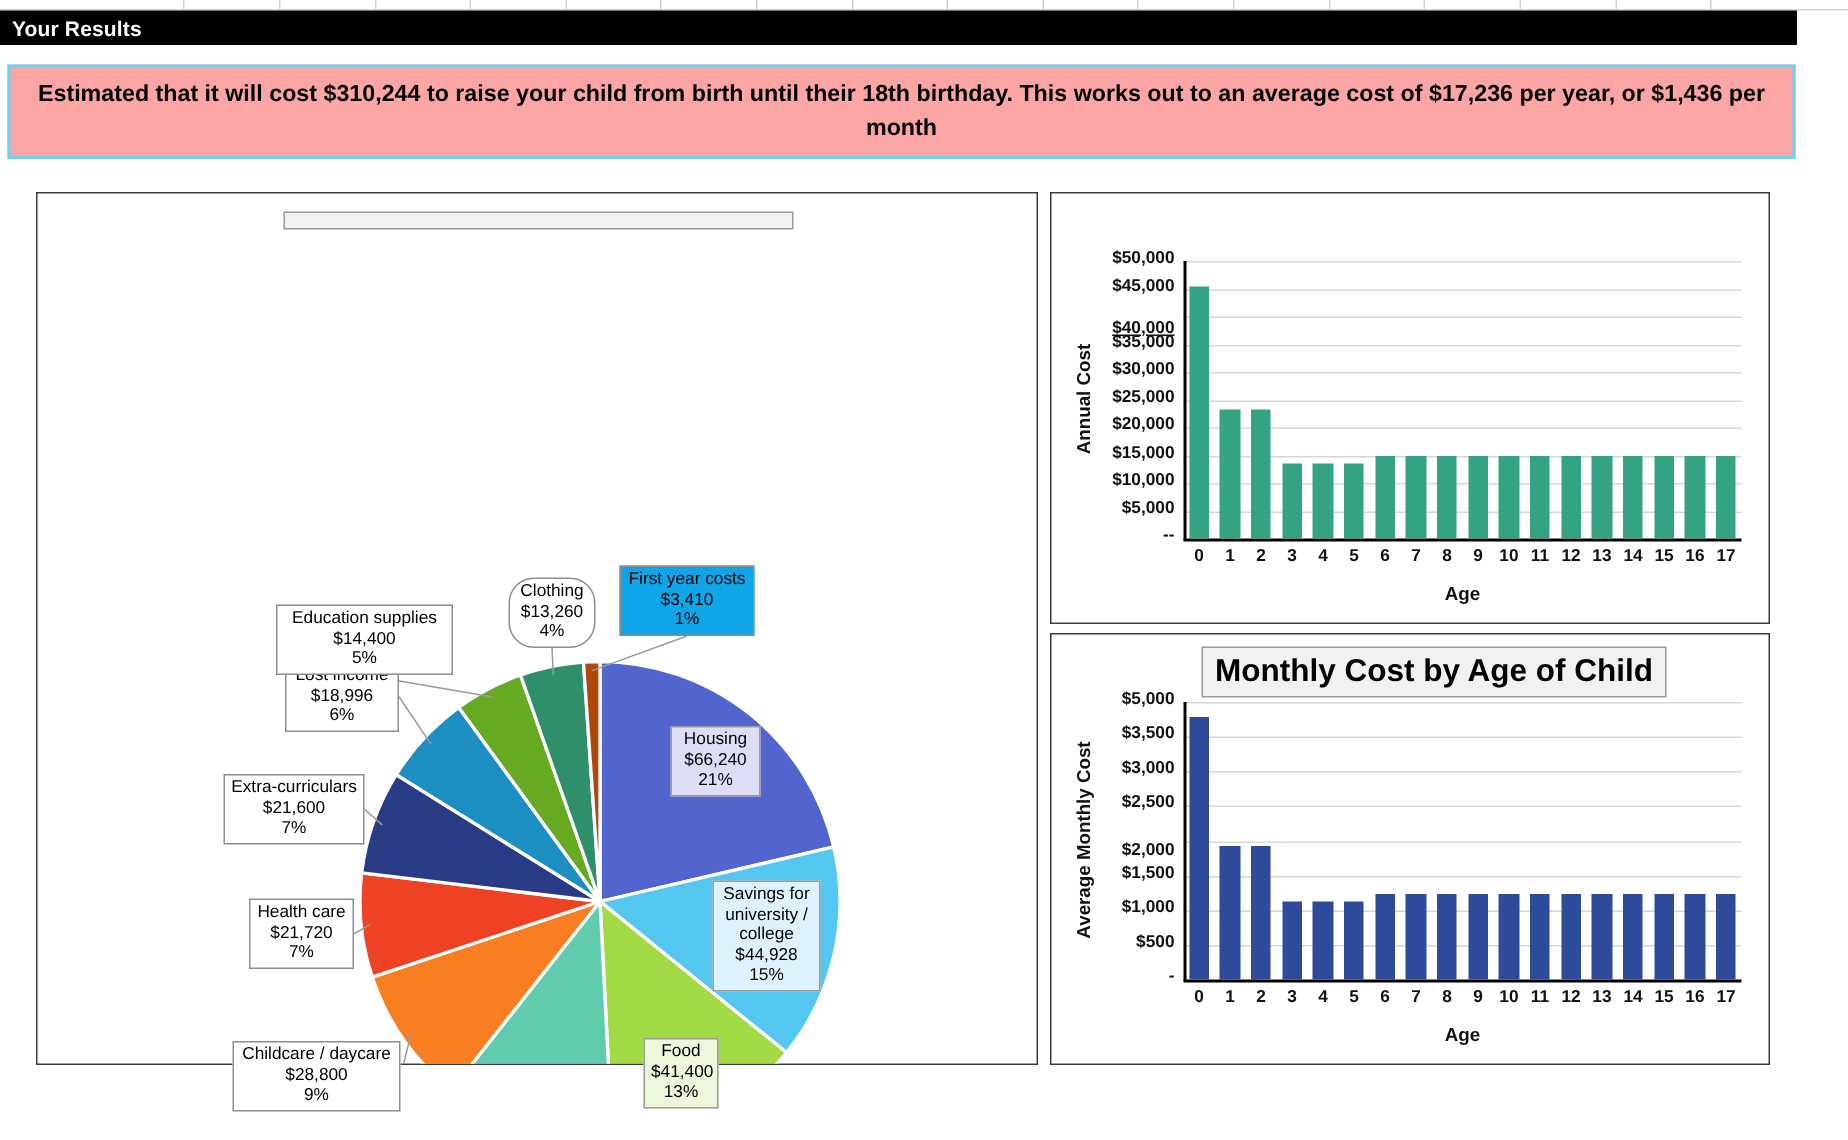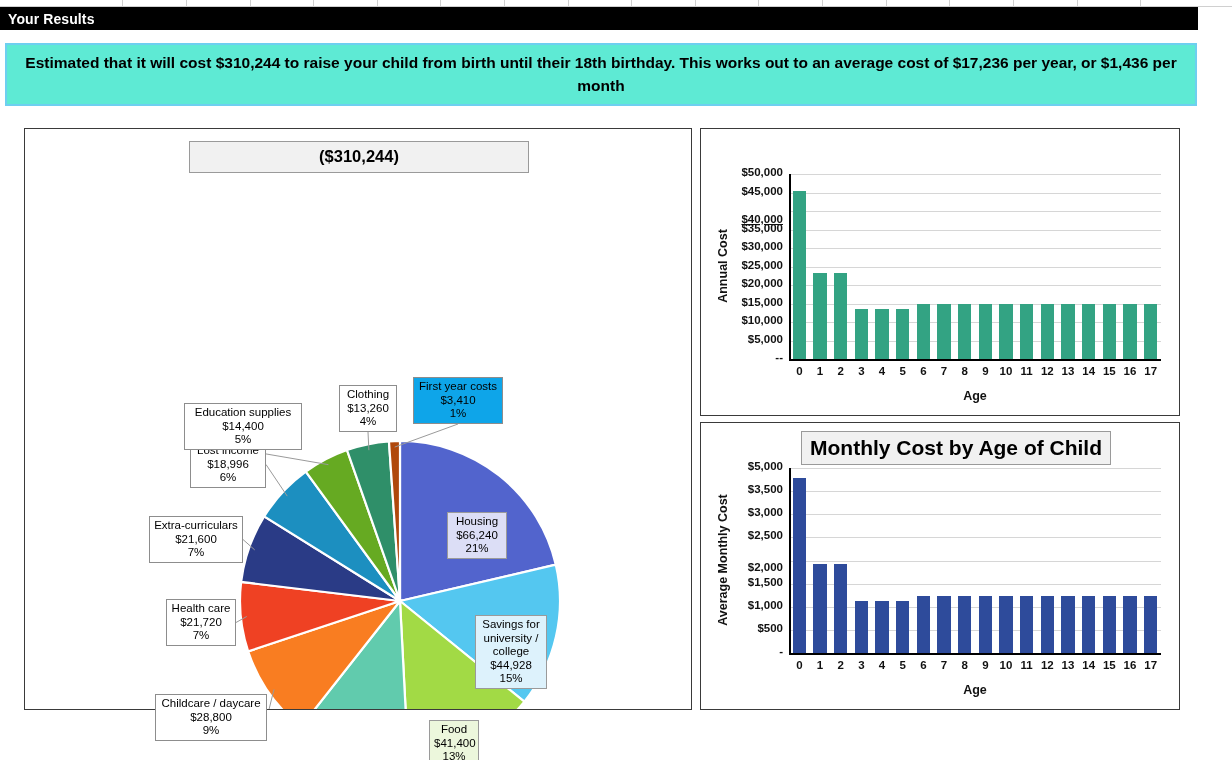--- a/index.html
+++ b/index.html
@@ -30,21 +30,21 @@
   }
   .header-title {
     color: #ffffff; font-size: 14px; font-weight: bold;
     padding-left: 8px; letter-spacing: .1px;
     font-family: "Liberation Sans", sans-serif;
   }
 
   
   .banner {
     position: absolute; left: 5px; top: 43px; width: 1192px; height: 63px;
-    background: #5eead4; border: 2px solid #6ecff0;
+    background: #fca5a5; border: 2px solid #6ecff0;
     display: flex; align-items: center; justify-content: center;
     text-align: center;
   }
   .banner-text {
     font-size: 15.5px; font-weight: bold; color: #000;
     line-height: 1.45; padding: 0 14px;
     font-family: "Liberation Sans", sans-serif;
   }
 
   
@@ -78,21 +78,21 @@
   .pie-wrap { position: absolute; left: 0; top: 0; width: 666px; height: 580px; }
   .pie-label {
     position: absolute;
     border: 1px solid #8d8d8d;
     background: #ffffff;
     font-size: 11.5px; color: #000; text-align: center;
     line-height: 1.18; padding: 2px 4px;
     white-space: nowrap;
     font-family: "Liberation Sans", sans-serif;
   }
-  .pie-label.inner { border-color: #9a9a9a; margin-top: 28px; }
+  .pie-label.inner { border-color: #9a9a9a; }
 
   
   .bar-chart { position: absolute; }
   .axis-title-y {
     position: absolute;
     font-size: 12.5px; font-weight: bold; color: #111;
     transform-origin: center center;
     transform: rotate(-90deg);
     white-space: nowrap;
     font-family: "Liberation Sans", sans-serif;
@@ -142,21 +142,20 @@
   <div class="header-bar">
     <span class="header-title">Your Results</span>
   </div>
 
   <div class="banner">
     <div class="banner-text">Estimated that it will cost $310,244 to raise your child from birth until their 18th birthday. This works out to an average cost of $17,236 per year, or $1,436 per month</div>
   </div>
 
   <div class="panel" id="panel-pie">
     <div class="chart-title" id="pie-title">
-      <div>($310,244)</div>
     </div>
     <div class="pie-wrap">
       <svg id="pie-svg" width="666" height="580">
           <path d="M 375 472 L 375 312 A 160 160 0 0 1 530.812940003502 435.6361755660234 Z" fill="#5264cd" stroke="#ffffff" stroke-width="2.2"></path>
           <path d="M 375 472 L 530.812940003502 435.6361755660234 A 160 160 0 0 1 499.348995534247 572.6842952481857 Z" fill="#54c7f0" stroke="#ffffff" stroke-width="2.2"></path>
           <path d="M 375 472 L 499.348995534247 572.6842952481857 A 160 160 0 0 1 383.2722505699602 631.7860127498893 Z" fill="#a2da45" stroke="#ffffff" stroke-width="2.2"></path>
           <path d="M 375 472 L 383.2722505699602 631.7860127498893 A 160 160 0 0 1 276.0147725595265 597.7057069052862 Z" fill="#61cbad" stroke="#ffffff" stroke-width="2.2"></path>
           <path d="M 375 472 L 276.0147725595265 597.7057069052862 A 160 160 0 0 1 223.14722585601797 522.4057038912938 Z" fill="#f97d21" stroke="#ffffff" stroke-width="2.2"></path>
           <path d="M 375 472 L 223.14722585601797 522.4057038912938 A 160 160 0 0 1 216.13892374821387 452.9432832805807 Z" fill="#ef4123" stroke="#ffffff" stroke-width="2.2"></path>
           <path d="M 375 472 L 216.13892374821387 452.9432832805807 A 160 160 0 0 1 239.17126752915024 387.43904307919445 Z" fill="#2a3b86" stroke="#ffffff" stroke-width="2.2"></path>
@@ -211,21 +210,21 @@
           <div class="pie-label" style="left: 165px; top: 312px; width: 76px; background: rgb(255, 255, 255);">
             <div>Lost income</div>
             <div>$18,996</div>
             <div>6%</div>
           </div>
           <div class="pie-label" style="left: 159px; top: 274px; width: 118px; background: rgb(255, 255, 255);">
             <div>Education supplies</div>
             <div>$14,400</div>
             <div>5%</div>
           </div>
-          <div class="pie-label" style="left: 314px; top: 256px; width: 58px; background: rgb(255, 255, 255);">
+          <div class="pie-label" style="left: 314px; top: 256px; width: 58px; background: rgb(255, 255, 255); border-radius: 17px;">
             <div>Clothing</div>
             <div>$13,260</div>
             <div>4%</div>
           </div>
           <div class="pie-label" style="left: 388px; top: 248px; width: 90px; background: #0ea5e9;">
             <div>First year costs</div>
             <div>$3,410</div>
             <div>1%</div>
           </div>
         </div>

